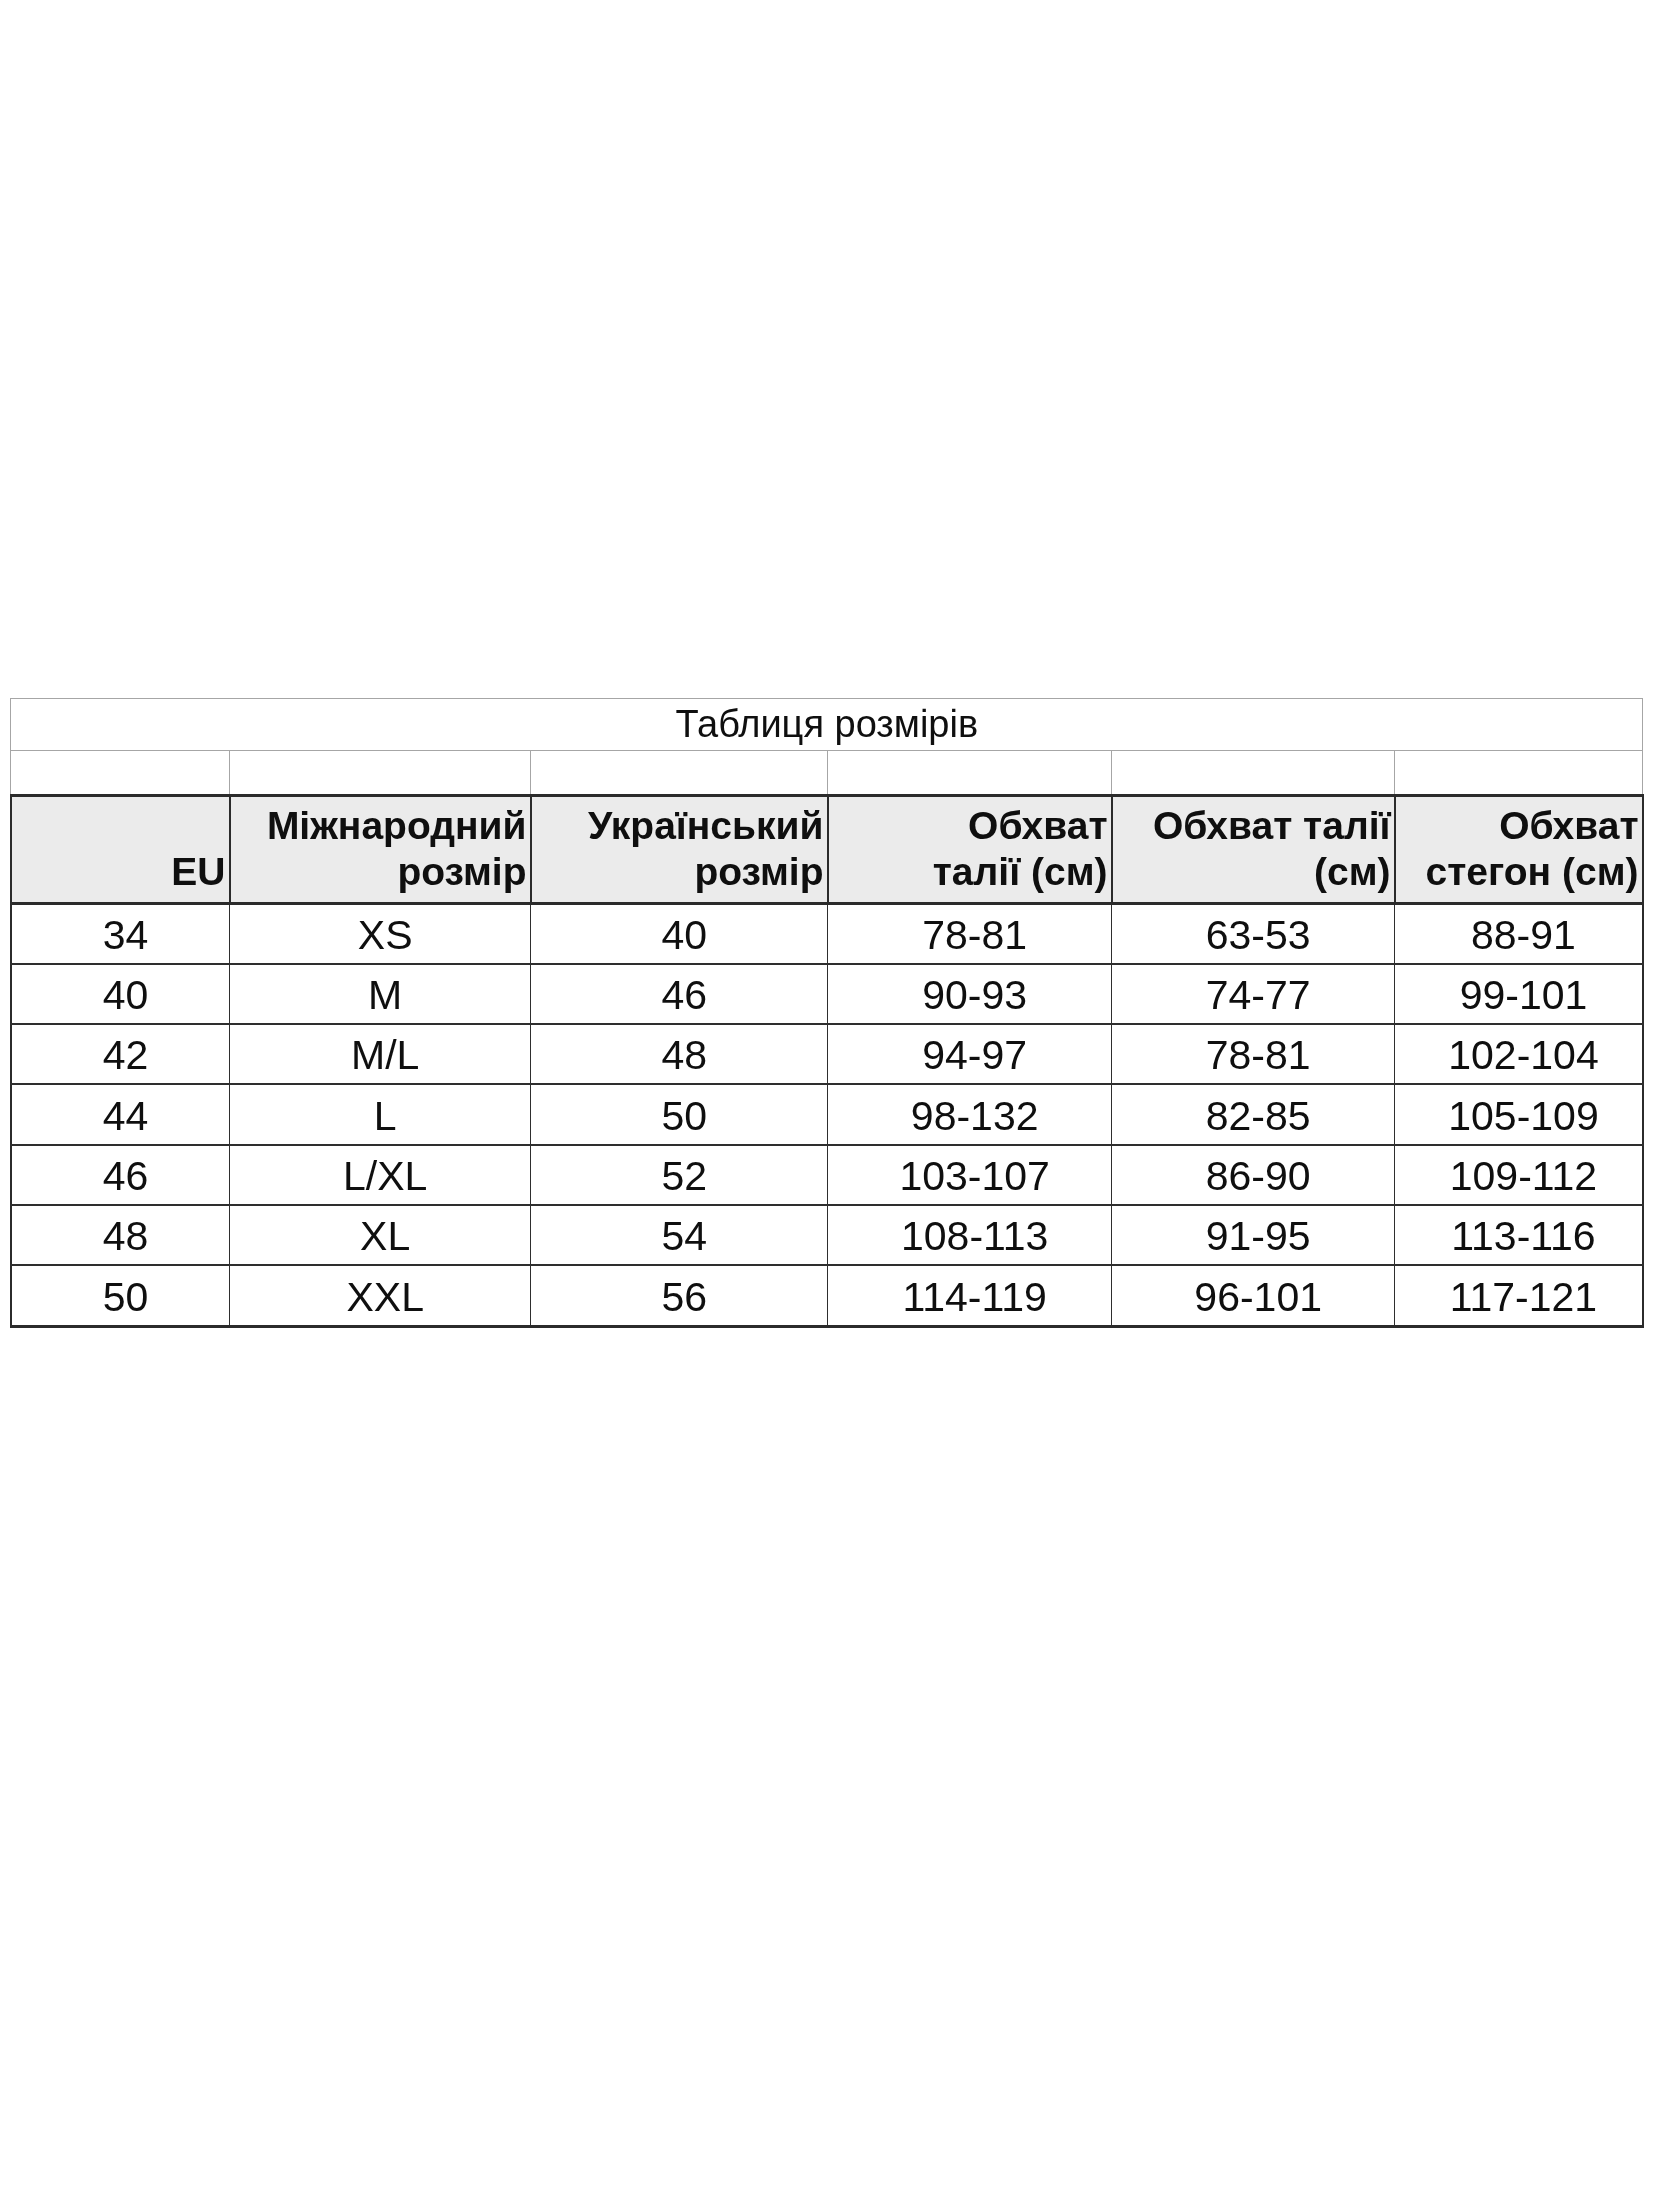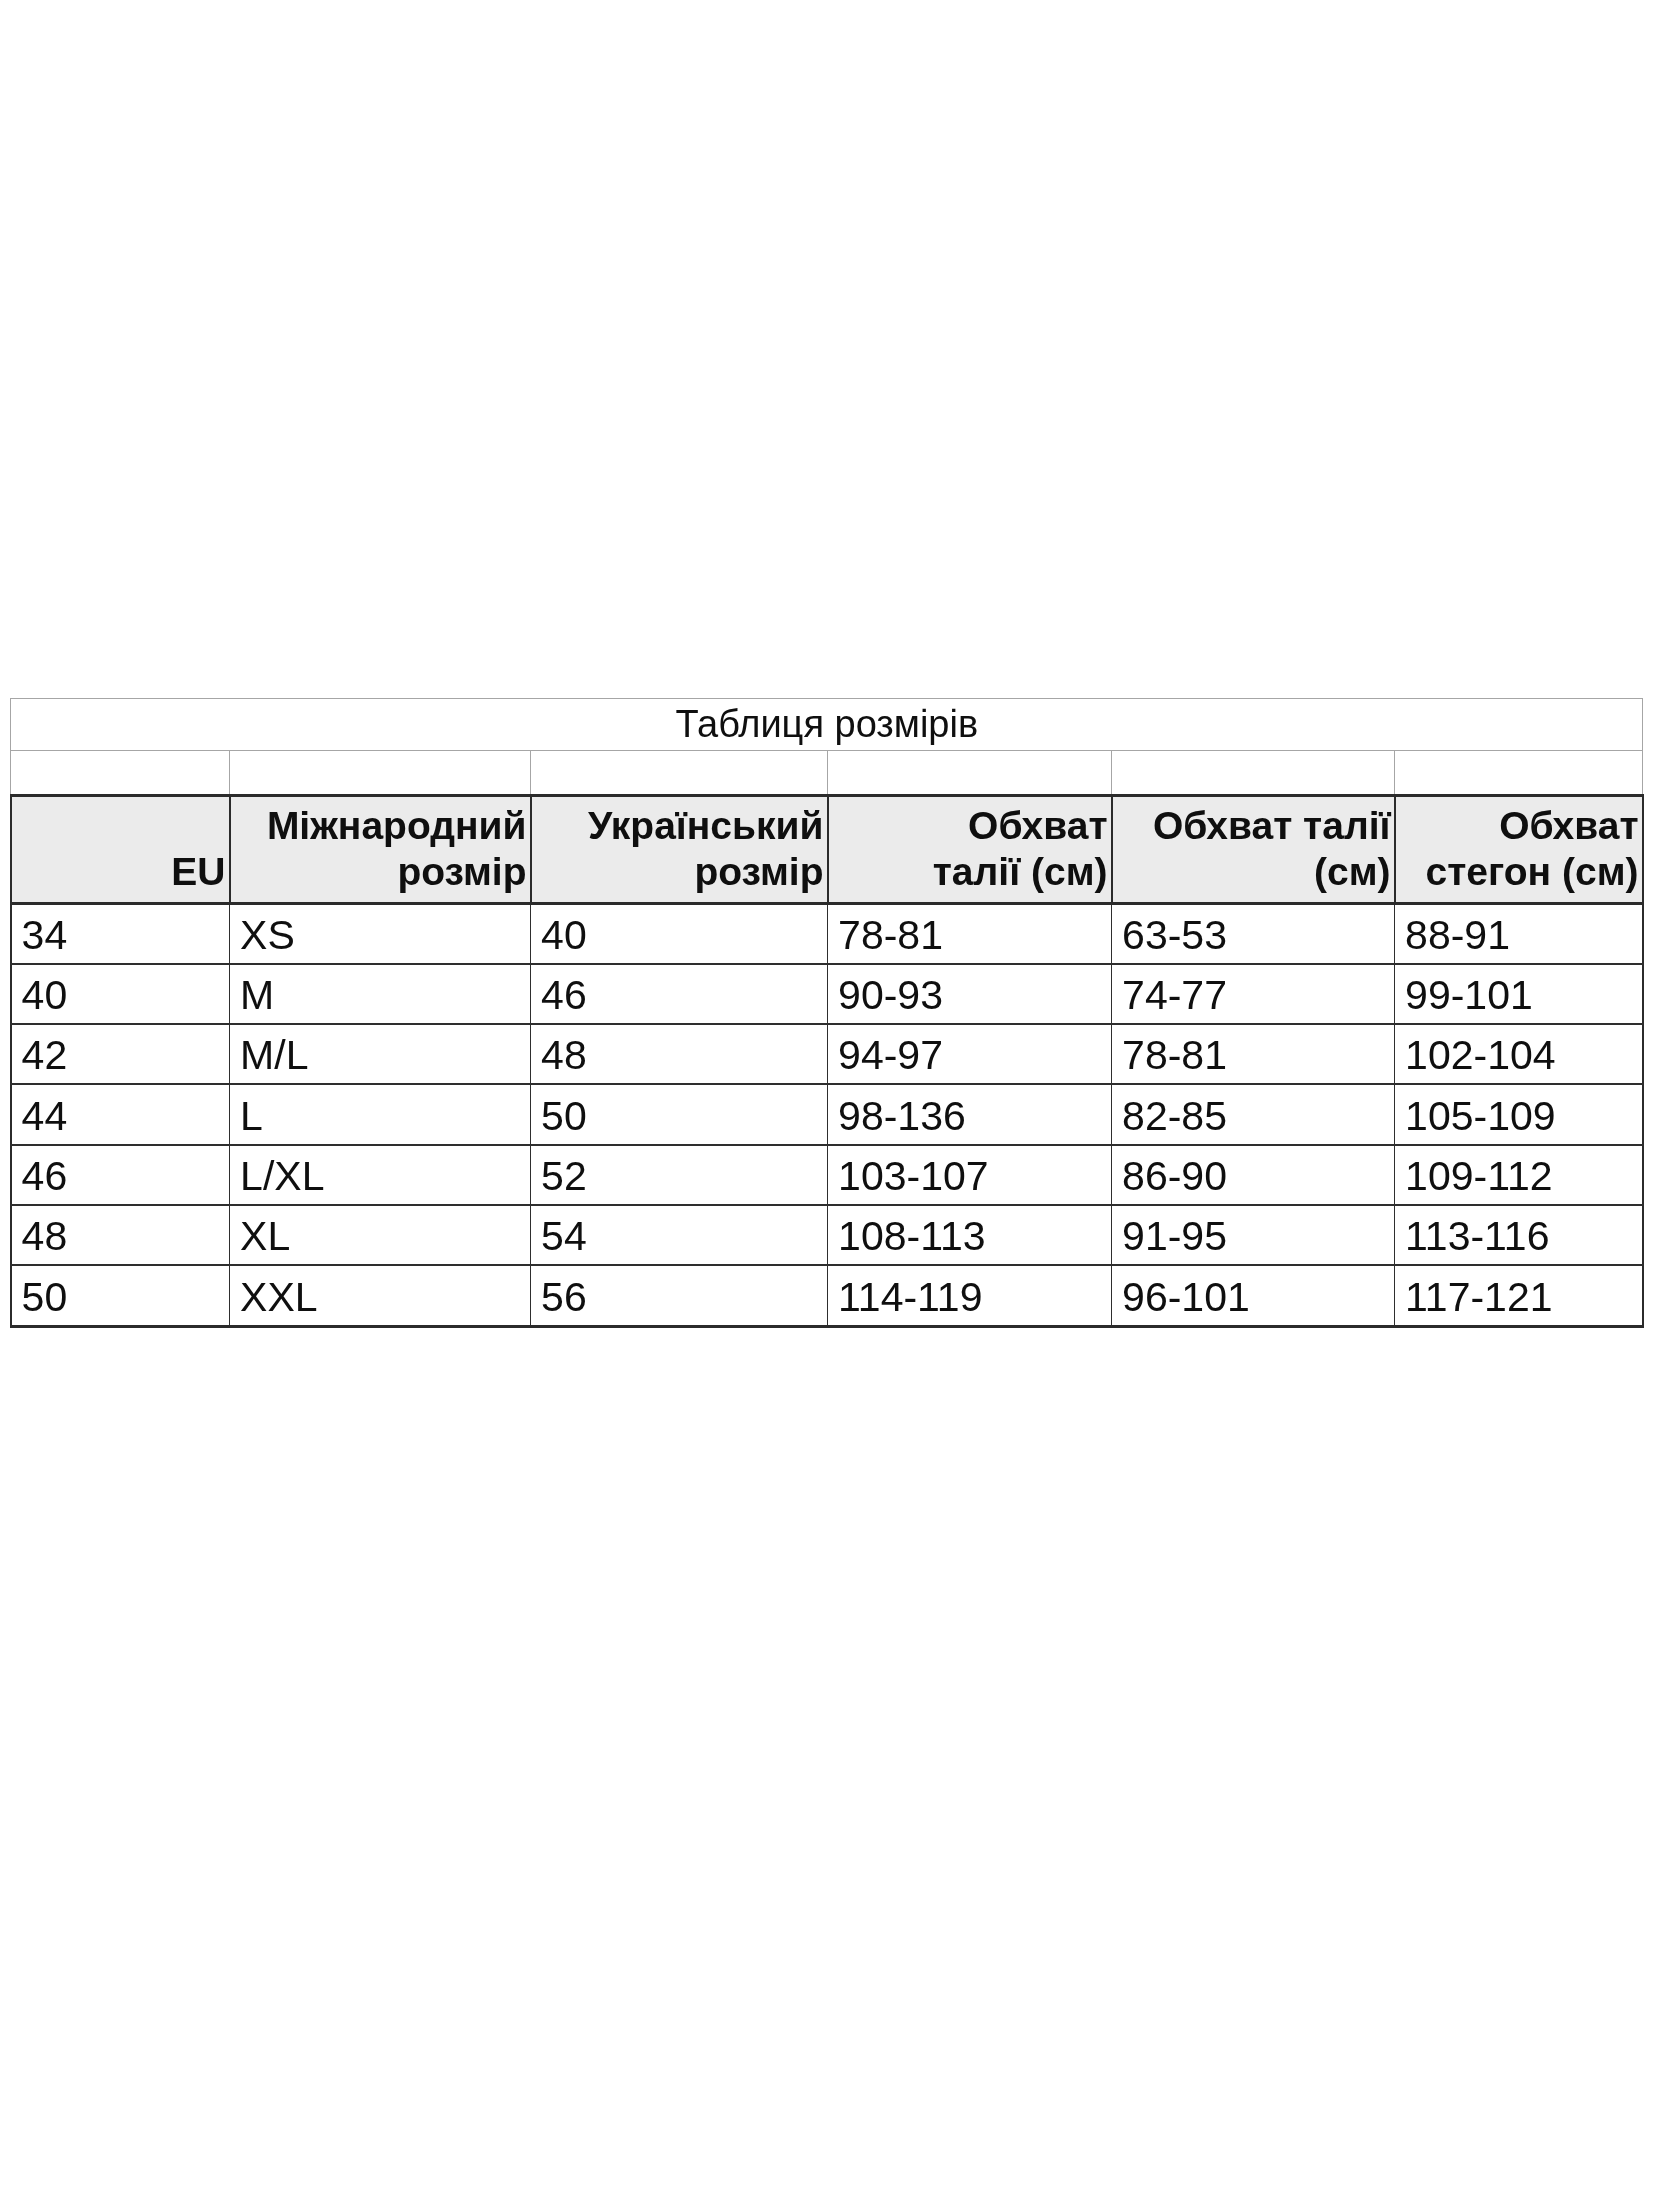--- a/index.html
+++ b/index.html
@@ -55,21 +55,21 @@
     line-height: 46px;
     padding: 0 3.3px 6.5px 3.3px;
   }
   
   tr.row-data td {
     height: 55px;
     border: 1.6px solid #2e2e2e;
     border-bottom-width: 2.5px;
     font-size: 41px;
     line-height: 1;
-    text-align: left;
+    text-align: center;
     vertical-align: middle;
     padding: 3.3px 0 0 9.8px;
     white-space: nowrap;
   }
   tr.row-data td:first-child,
   tr.row-head th:first-child { border-left: 2.5px solid #2b2b2b; }
   tr.row-data td:last-child,
   tr.row-head th:last-child { border-right: 2.5px solid #2b2b2b; }
   tr.row-data:last-child td { border-bottom: 3.3px solid #2b2b2b; }
   .hline { display: block; }
@@ -147,21 +147,21 @@
         <td>M/L</td>
         <td>48</td>
         <td>94-97</td>
         <td>78-81</td>
         <td>102-104</td>
       </tr>
       <tr class="row-data">
         <td>44</td>
         <td>L</td>
         <td>50</td>
-        <td>98-136</td>
+        <td>98-132</td>
         <td>82-85</td>
         <td>105-109</td>
       </tr>
       <tr class="row-data">
         <td>46</td>
         <td>L/XL</td>
         <td>52</td>
         <td>103-107</td>
         <td>86-90</td>
         <td>109-112</td>

